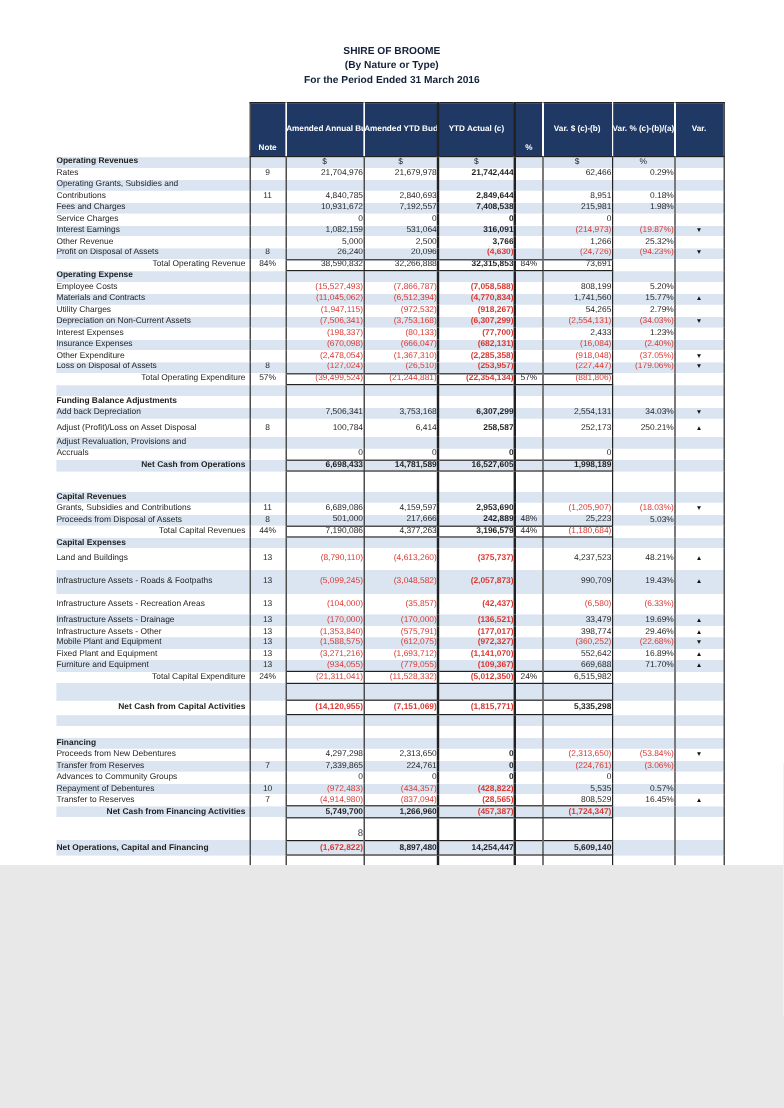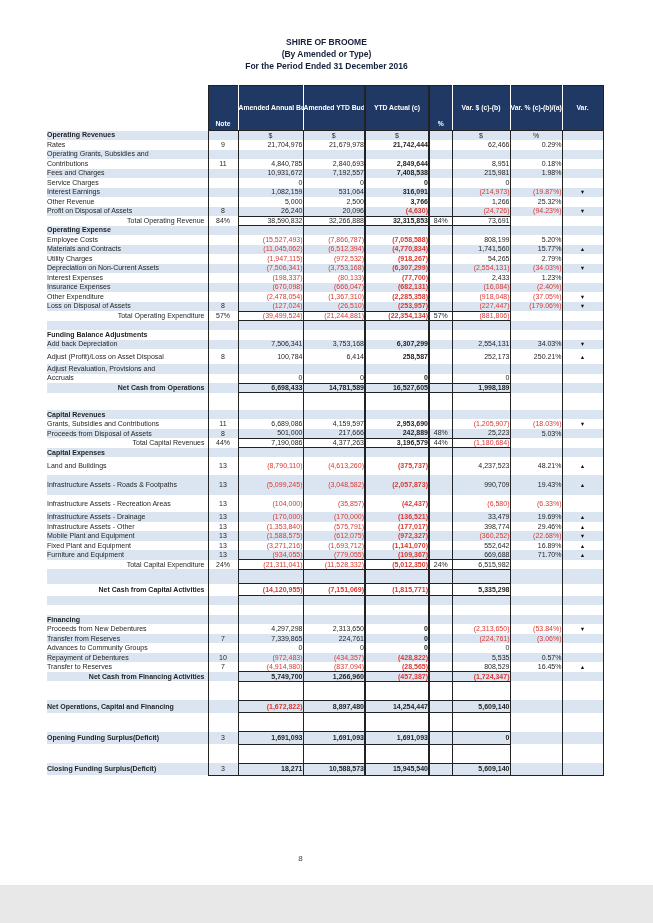--- a/index.html
+++ b/index.html
@@ -1,17 +1,17 @@
 <!DOCTYPE html>
 <html><head>
 <meta charset="utf-8">
 <style>
   html,body{margin:0;padding:0;background:#e8e8e8;}
   .page{
-    position:relative;width:653px;height:885px;background:#ffffff;
+    position:relative;width:653px;height:721px;background:#ffffff;
     font-family:"Liberation Sans",sans-serif;color:#1f1f1f;overflow:hidden;
     margin:0 auto;box-sizing:border-box;padding-top:36px;
   }
   .title-block{text-align:center;line-height:12px;}
   .title-block div{font-weight:bold;font-size:8.5px;color:#14213a;}
   table.fin{
     border-collapse:collapse;table-layout:fixed;
     margin:13px 0 0 47px;width:556px;
   }
   table.fin td,table.fin th{padding:0;overflow:hidden;white-space:nowrap;}
@@ -60,22 +60,22 @@
   .footnotes .gap{height:11px;}
   .pagenum{position:absolute;left:0;bottom:22px;width:92%;text-align:center;font-size:8px;color:#444;}
 </style>
 </head>
 <body>
 
 <div class="page">
 
   <div class="title-block">
     <div>SHIRE OF BROOME</div>
-    <div>(By Amended or Type)</div>
-    <div>For the Period Ended 31 December 2016</div>
+    <div>(By Nature or Type)</div>
+    <div>For the Period Ended 31 March 2016</div>
   </div>
 
   <table class="fin">
     <colgroup>
       <col class="w-label">
         <col class="w-note">
         <col class="w-a">
         <col class="w-b">
       <col class="w-c">
         <col class="w-pct">

